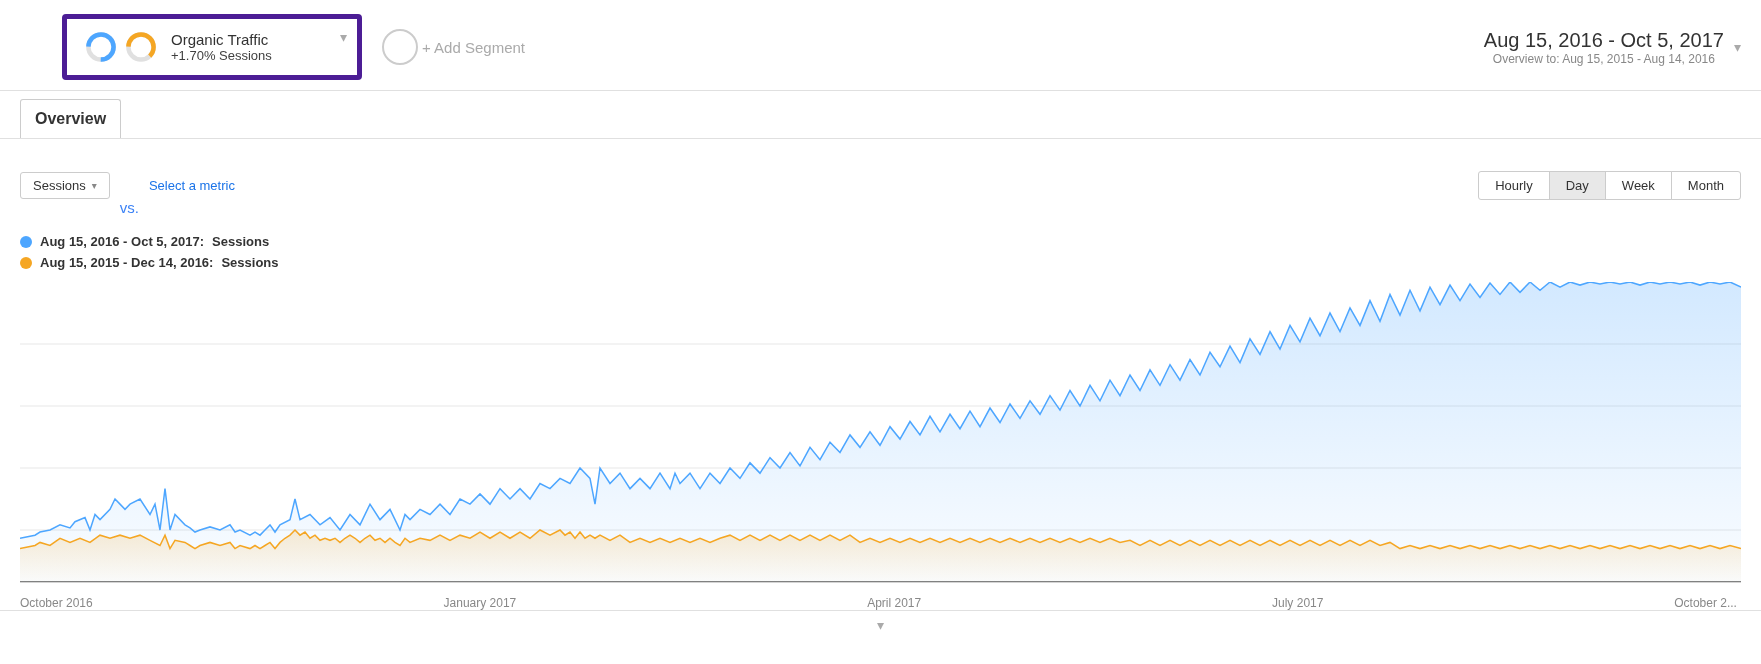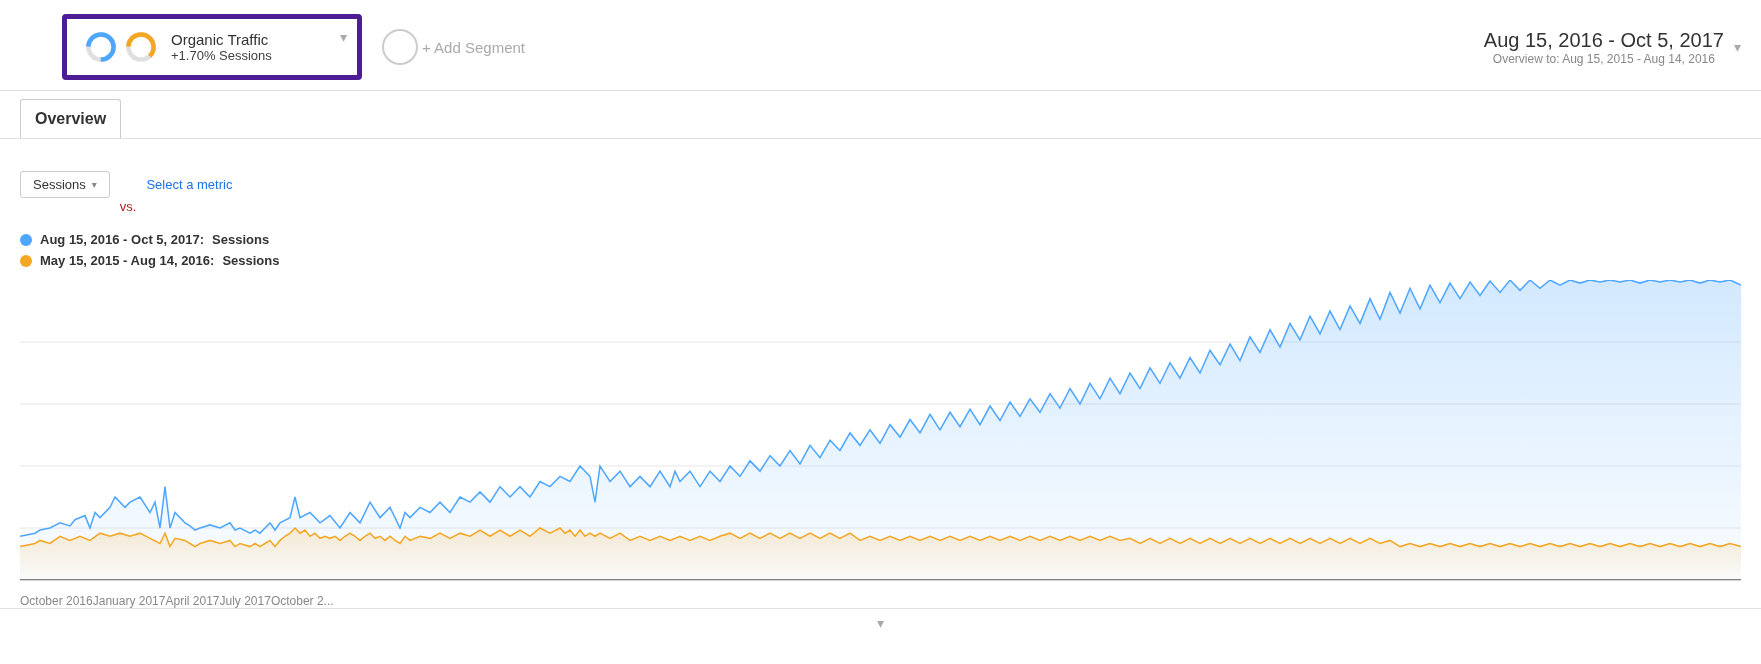--- a/index.html
+++ b/index.html
@@ -161,22 +161,22 @@
       align-items: center;
       gap: 6px;
     }
 
     .sessions-btn .arrow-down {
       font-size: 10px;
       color: #888;
     }
 
     .vs-label {
-      font-size: 13px;
-      color: #b91c1c;
+      font-size: 15px;
+      color: #3b82f6;
       margin-top: 44px;
     }
 
     .select-metric {
       font-size: 13px;
       color: #1a73e8;
     }
 
     .time-buttons {
       display: flex;
@@ -239,21 +239,22 @@
     }
 
     .chart-svg {
       width: 100%;
       height: 100%;
     }
 
     
     .x-axis {
       display: flex;
-      padding: 4px 16px 0 20px;
+      justify-content: space-between;
+      padding: 4px 24px 0 20px;
       font-size: 12px;
       color: #888;
     }
 
     
     .scrollbar-area {
       display: flex;
       justify-content: center;
       padding: 6px 0 4px 0;
       border-top: 1px solid #e0e0e0;
@@ -315,31 +316,37 @@
 <div class="controls-row">
   <div class="metric-selector">
     <button class="sessions-btn">
       <span>Sessions</span>
       <span class="arrow-down">▾</span>
     </button>
     <span class="vs-label">vs.</span>
     <span class="select-metric">Select a metric</span>
   </div>
 
+  <div class="time-buttons">
+    <button class="time-btn">Hourly</button>
+    <button class="time-btn active">Day</button>
+    <button class="time-btn">Week</button>
+    <button class="time-btn">Month</button>
+  </div>
 </div>
 
 <div class="legend">
   <div class="legend-item">
     <div class="legend-dot blue"></div>
     <span>Aug 15, 2016 - Oct 5, 2017:</span>
     <span>Sessions</span>
   </div>
   <div class="legend-item">
     <div class="legend-dot orange"></div>
-    <span>May 15, 2015 - Aug 14, 2016:</span>
+    <span>Aug 15, 2015 - Dec 14, 2016:</span>
     <span>Sessions</span>
   </div>
 </div>
 
 <div class="chart-container">
   <svg class="chart-svg" viewBox="0 0 1721 300" preserveAspectRatio="none">
     <defs>
       <linearGradient id="blueGrad" x1="0" y1="0" x2="0" y2="1">
         <stop offset="0%" stop-color="#4da6ff" stop-opacity="0.25"></stop>
         <stop offset="100%" stop-color="#4da6ff" stop-opacity="0.03"></stop>

